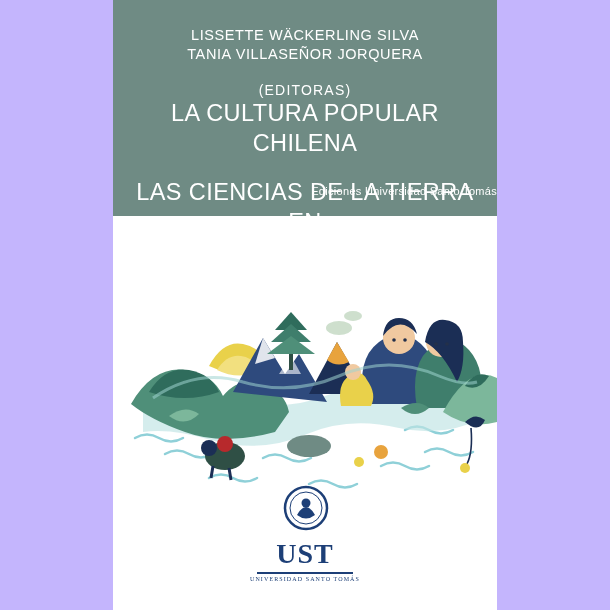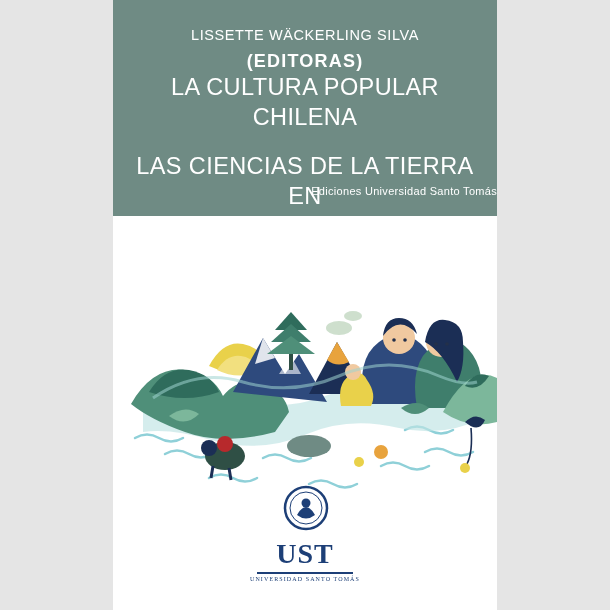--- a/index.html
+++ b/index.html
@@ -10,21 +10,21 @@
   body {
     width: 610px;
     height: 610px;
     font-family: "Liberation Sans", sans-serif;
     overflow: hidden;
   }
   #page {
     position: relative;
     width: 610px;
     height: 610px;
-    background: #e5e5e5;
+    background: #c4b5fd;
   }
   
   .cover {
     position: absolute;
     left: 113px;
     top: 0px;
     width: 384px;
     height: 610px;
     background: #ffffff;
     overflow: hidden;
@@ -51,24 +51,24 @@
   .editor-name {
     font-family: "Liberation Sans", sans-serif;
     font-size: 14.5px;
     letter-spacing: 0.6px;
     line-height: 19px;
     font-weight: 400;
     text-transform: uppercase;
     color: #ffffff;
   }
   .editoras-label {
-    margin-top: 6px;
-    font-size: 18px;
+    margin-top: 18px;
+    font-size: 14px;
     letter-spacing: 1.2px;
-    font-weight: 700;
+    font-weight: 400;
     text-transform: uppercase;
   }
   .book-title {
     margin-top: 19px;
     font-size: 23.5px;
     line-height: 30px;
     font-weight: 400;
     letter-spacing: 0.4px;
     text-transform: uppercase;
     color: #ffffff;
@@ -134,20 +134,21 @@
 <body>
 
 <div id="page">
 
   <div class="cover">
 
     <div class="header-band"></div>
 
     <div class="title-block">
       <div class="editor-name">LISSETTE WÄCKERLING SILVA</div>
+      <div class="editor-name">TANIA VILLASEÑOR JORQUERA</div>
       <div class="editoras-label">(Editoras)</div>
       <div class="book-title" style="margin-top:0">la cultura popular chilena</div>
       <div class="book-title">Las ciencias de la tierra en</div>
     </div>
 
     <div class="publisher">Ediciones Universidad Santo Tomás</div>
 
     <div class="art">
       <svg width="384" height="394" viewBox="0 0 384 394" xmlns="http://www.w3.org/2000/svg" aria-hidden="true">
 

